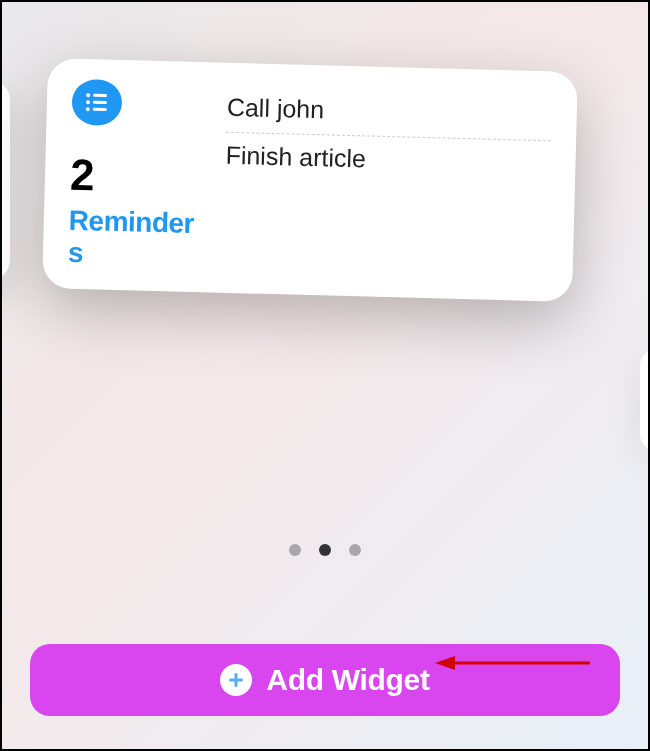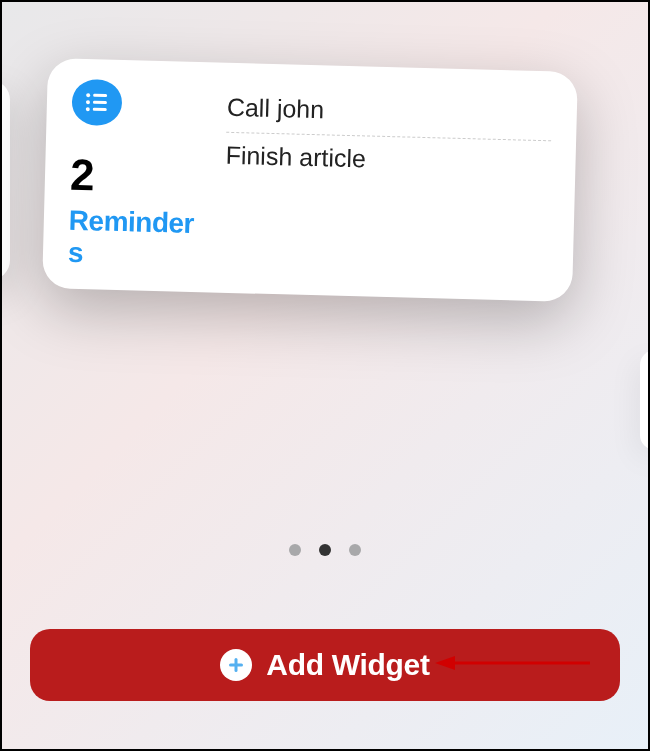--- a/index.html
+++ b/index.html
@@ -104,25 +104,25 @@
     }
     .dot {
       width: 12px;
       height: 12px;
       border-radius: 50%;
       background: #a8a8aa;
     }
     .dot.active { background: #333; }
     .add-button {
       position: absolute;
-      bottom: 50px;
+      bottom: 35px;
       left: 30px;
       right: 30px;
       height: 72px;
-      background: #b91c1c;
+      background: #d946ef;
       border-radius: 20px;
       display: flex;
       align-items: center;
       justify-content: center;
       gap: 14px;
       cursor: pointer;
     }
     .plus-circle {
       width: 32px;
       height: 32px;

